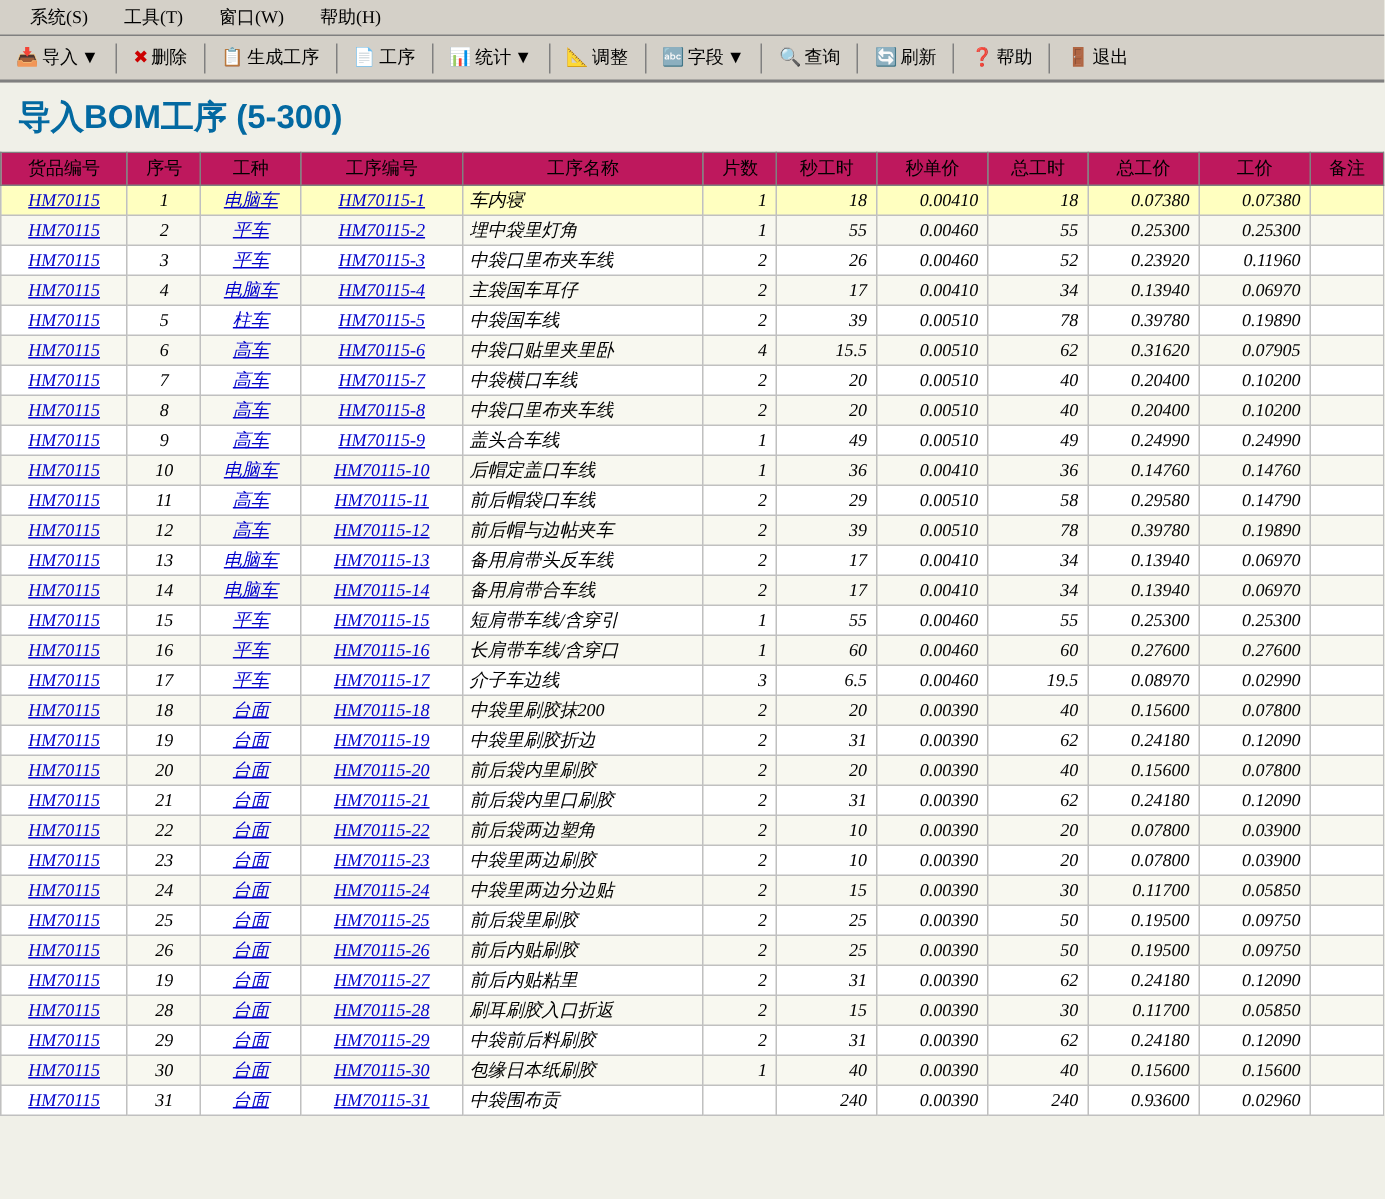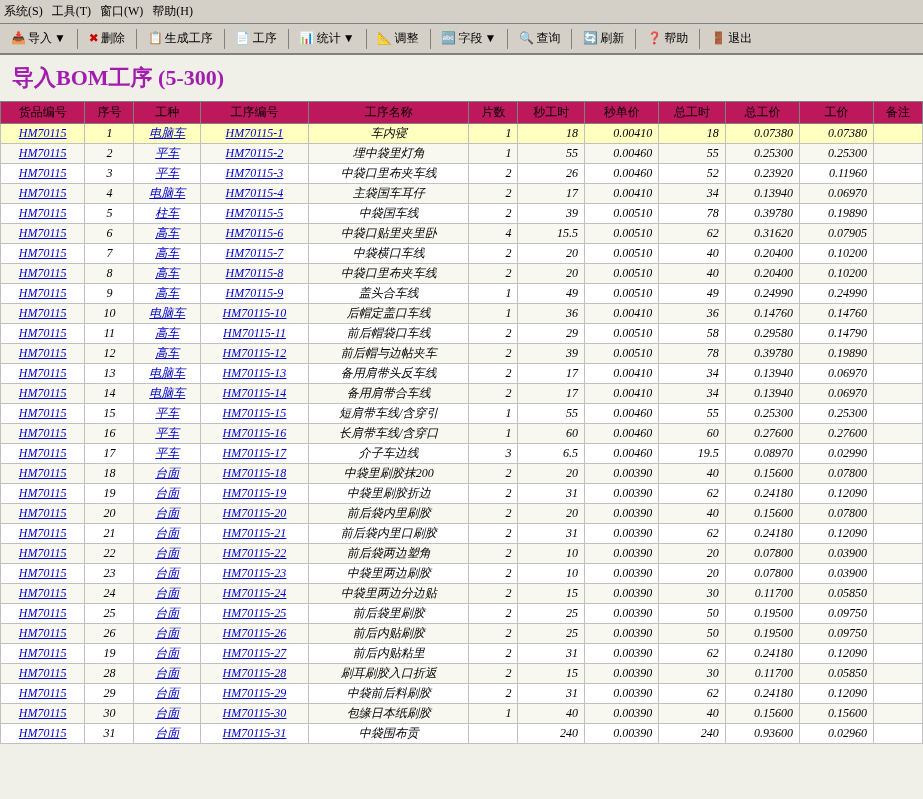--- a/index.html
+++ b/index.html
@@ -10,24 +10,24 @@
       color: #000;
       width: 923px;
       min-height: 799px;
       overflow: hidden;
     }
 
     
     #menubar {
       background: #d4d0c8;
       border-bottom: 1px solid #808080;
-      padding: 2px 0;
+      padding: 2px 16px;
       display: flex;
       align-items: center;
-      gap: 1px;
+      gap: 16px;
       font-size: 12px;
     }
     .menu-item {
       padding: 1px 4px;
       cursor: pointer;
     }
 
     
     #toolbar {
       background: #d4d0c8;
@@ -54,22 +54,22 @@
       height: 20px;
       background: #808080;
       margin: 0 2px;
     }
 
     
     #page-title {
       padding: 8px 12px 4px 12px;
       font-size: 22px;
       font-weight: bold;
-      color: #a21caf;
-      font-family: Liberation Serif, serif;
+      color: #0369a1;
+      font-family: Liberation Sans, sans-serif;
     }
 
     
     #table-container {
       margin: 4px 0 0 0;
       overflow: auto;
       height: calc(799px - 95px);
     }
 
     table {
@@ -103,21 +103,21 @@
       background: #ffffc0;
     }
 
     tbody td {
       border: 1px solid #c0c0c0;
       padding: 1px 4px;
       white-space: nowrap;
       text-align: center;
     }
     tbody td.text-left {
-      text-align: center;
+      text-align: left;
     }
     tbody td.link {
       color: #0000cc;
       text-decoration: underline;
       cursor: pointer;
     }
     tbody td.num {
       text-align: right;
       padding-right: 6px;
     }

